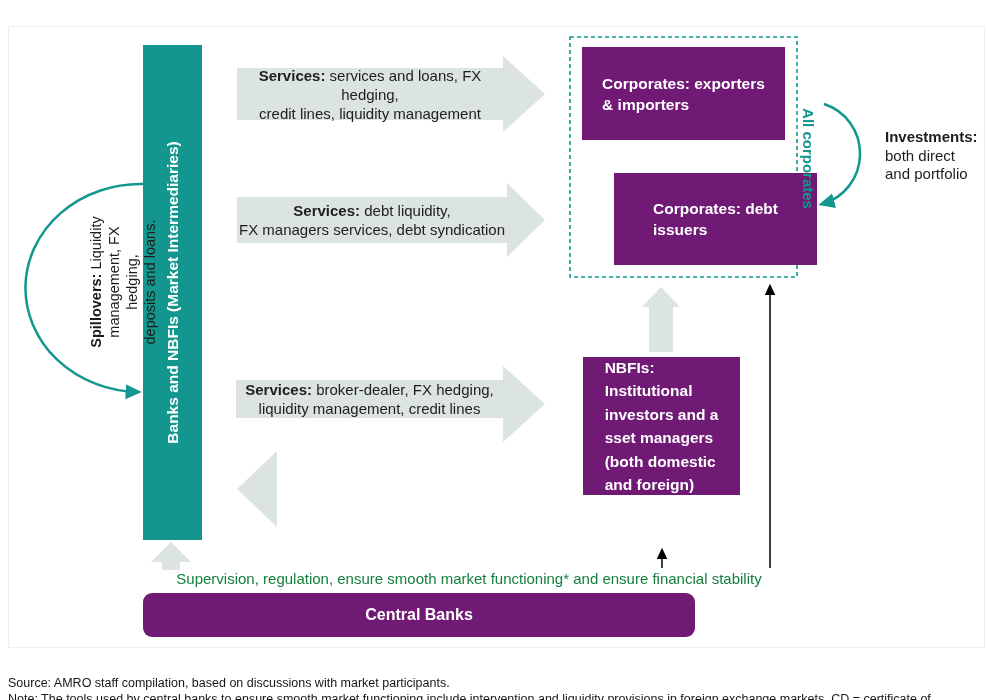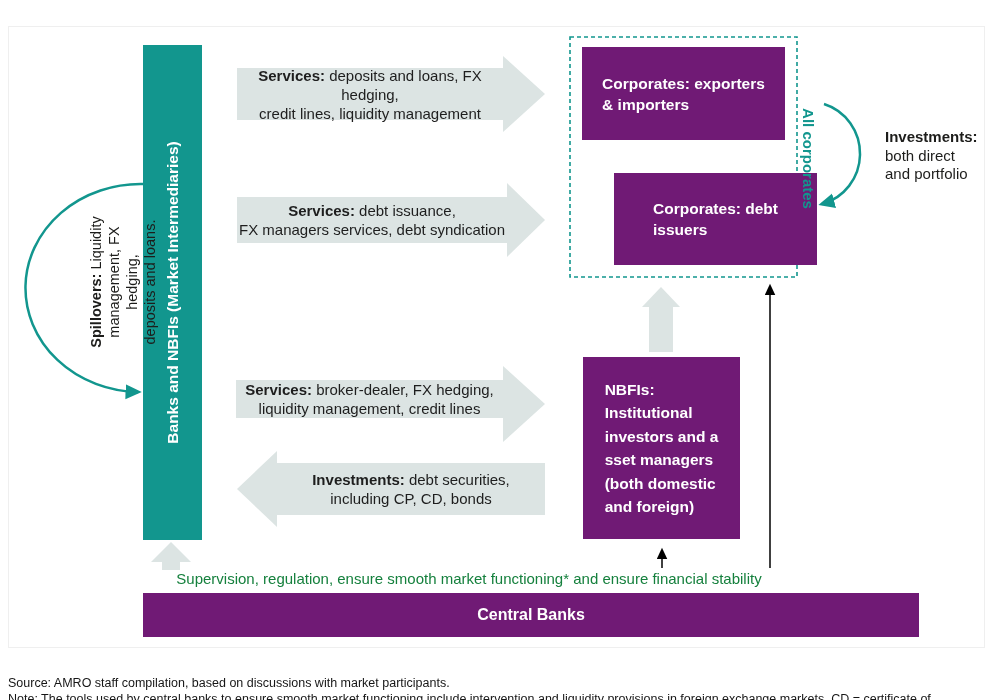--- a/index.html
+++ b/index.html
@@ -34,21 +34,21 @@
     justify-content:center;text-align:left;white-space:pre-line;}
   .corp-box{font-size:15.5px;line-height:21px;}
   .nbfis-box{font-size:15.5px;line-height:23.5px;}
 
   .all-corporates{left:746px;top:148px;width:120px;height:21px;transform:rotate(90deg);
     color:#12968E;font-weight:700;font-size:15px;text-align:center;}
 
   .investments-note{left:885px;top:128px;width:102px;font-size:15px;line-height:18.5px;color:#1d1d1b;}
 
   .supervision{left:143px;top:570px;width:652px;text-align:center;font-size:15px;color:#15803d;}
-  .central-banks{left:143px;top:593px;width:776px;height:44px;font-size:16px;}
+  .central-banks{left:143px;top:593px;width:552px;height:44px;font-size:16px;border-radius:9px;}
 
   .src-line{left:8px;top:676px;width:975px;font-size:12.5px;color:#161616;}
   .note-line{left:8px;top:692px;width:975px;font-size:12.5px;color:#161616;white-space:nowrap;}
 </style>
 </head>
 <body>
 
 <div class="canvas">
 
   <div class="abs figure-frame"></div>
@@ -72,56 +72,52 @@
   <div class="abs banks-bar"></div>
   <div class="abs banks-label">Banks and NBFIs (Market Intermediaries)</div>
 
   <div class="abs spillovers-label">
     <span class="b">Spillovers:</span><span> Liquidity</span>
     <div>management, FX hedging,</div>
     <div>deposits and loans.</div>
   </div>
 
   <div class="abs ar-body" style="left:237px;top:68px;width:266px;height:52px;">
-    <div><span class="b">Services:</span><span> deposits and loans, FX hedging,</span></div>
+    <div><span class="b">Services:</span><span> services and loans, FX hedging,</span></div>
     <div>credit lines, liquidity management</div>
   </div>
   <div class="abs head-right" style="left:503px;top:56px;"></div>
 
   <div class="abs ar-body" style="left:237px;top:197px;width:270px;height:46px;">
-    <div><span class="b">Services:</span><span> debt issuance,</span></div>
+    <div><span class="b">Services:</span><span> debt liquidity,</span></div>
     <div>FX managers services, debt syndication</div>
   </div>
   <div class="abs head-right small" style="left:507px;top:183px;"></div>
 
   <div class="abs ar-body" style="left:236px;top:380px;width:267px;height:38px;">
     <div><span class="b">Services:</span><span> broker-dealer, FX hedging,</span></div>
     <div>liquidity management, credit lines</div>
   </div>
   <div class="abs head-right" style="left:503px;top:366px;"></div>
 
   <div class="abs head-left" style="left:237px;top:451px;"></div>
-  <div class="abs ar-body" style="left:277px;top:463px;width:268px;height:52px;">
-    <div><span class="b">Investments:</span><span> debt securities,</span></div>
-    <div>including CP, CD, bonds</div>
-  </div>
 
   <div class="abs teal-box corp-box" style="left:582px;top:47px;width:203px;height:93px;">Corporates: exporters
 &amp; importers</div>
   <div class="abs teal-box corp-box" style="left:582px;top:173px;width:203px;height:92px;margin-left:32px;">Corporates: debt
 issuers</div>
   <div class="abs all-corporates">All corporates</div>
 
   <div class="abs investments-note">
     <div class="b">Investments:</div>
     <div>both direct</div>
     <div>and portfolio</div>
   </div>
 
-  <div class="abs teal-box nbfis-box" style="left:583px;top:357px;width:157px;height:182px;">NBFIs:
+  <div class="abs teal-box nbfis-box" style="left:583px;top:357px;width:157px;height:138px;">NBFIs:
 Institutional
 investors and a
 sset managers
 (both domestic
 and foreign)</div>
 
   <div class="abs up-head narrow" style="left:642px;top:287px;"></div>
   <div class="abs up-body" style="left:649px;top:307px;width:24px;height:45px;"></div>
 
   <div class="abs up-head" style="left:151px;top:542px;"></div>

